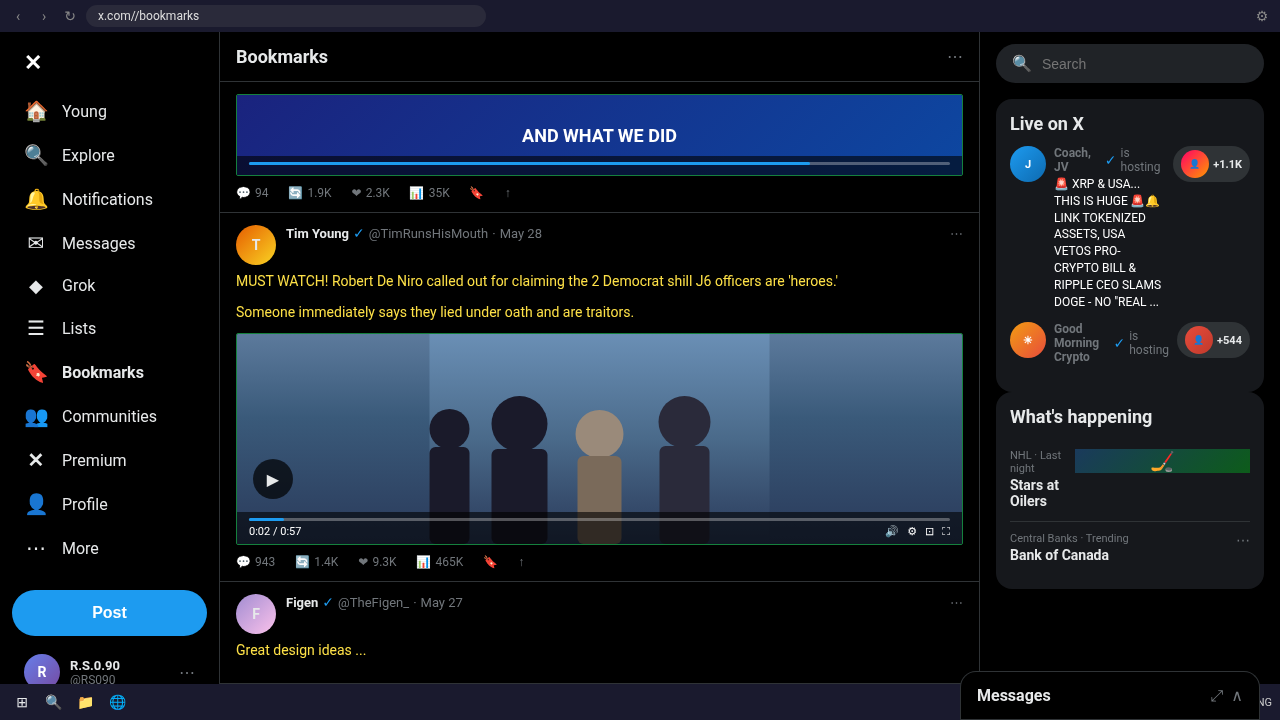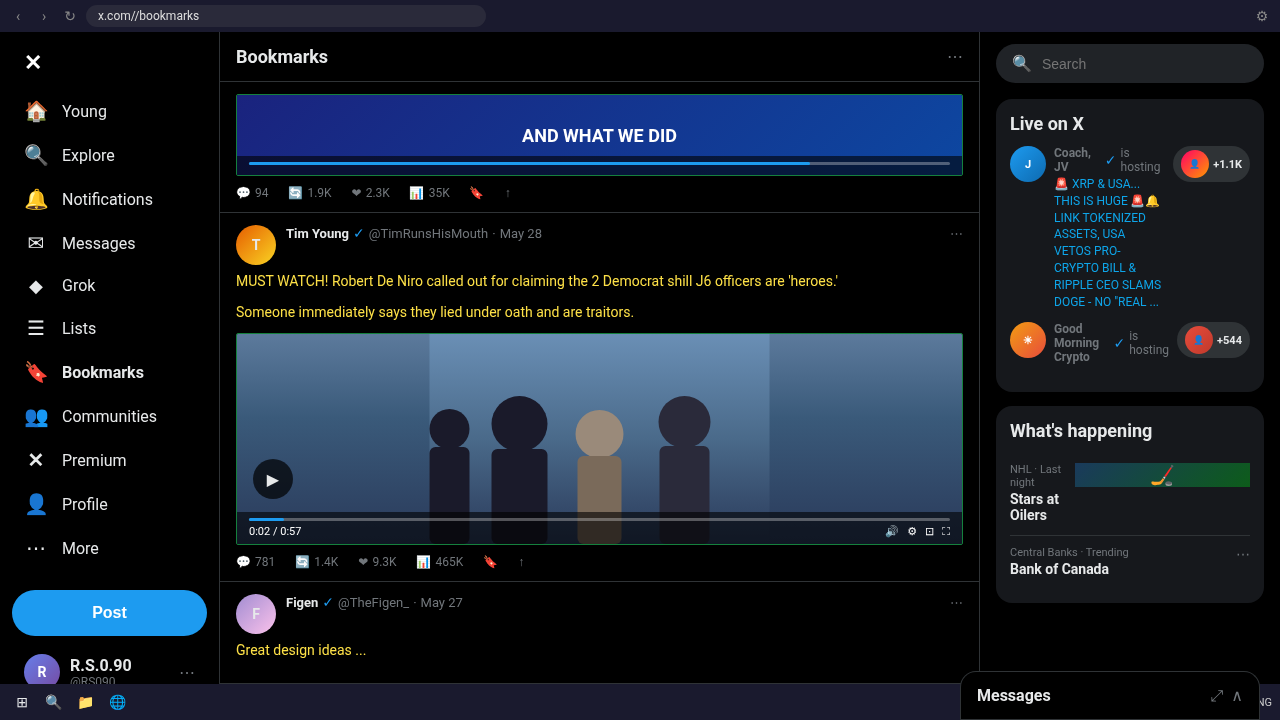--- a/index.html
+++ b/index.html
@@ -118,21 +118,21 @@
       background: linear-gradient(135deg, #667eea, #764ba2);
       display: flex;
       align-items: center;
       justify-content: center;
       font-size: 14px;
       font-weight: bold;
       color: white;
       flex-shrink: 0;
     }
     .user-names { flex: 1; }
-    .user-display-name { font-size: 16px; font-weight: 700; }
+    .user-display-name { font-size: 13px; font-weight: 700; }
     .user-handle { font-size: 12px; color: #71767b; }
     .more-dots { color: #71767b; font-size: 16px; }
 
     
     .main-content {
       flex: 1;
       overflow-y: auto;
       border-right: 1px solid #2f3336;
     }
     .main-content::-webkit-scrollbar { display: none; }
@@ -276,21 +276,20 @@
       color: #e7e9ea;
       font-size: 14px;
       flex: 1;
     }
     .search-icon { color: #71767b; font-size: 16px; }
 
     .live-section {
       background: #16181c;
       border-radius: 16px;
       padding: 14px;
-      margin-bottom: 14px;
     }
     .section-title { font-size: 18px; font-weight: 700; margin-bottom: 12px; }
 
     .live-item {
       display: flex;
       gap: 8px;
       margin-bottom: 12px;
       align-items: flex-start;
     }
     .live-avatar {
@@ -309,21 +308,21 @@
     .live-info { flex: 1; }
     .live-host { font-size: 12px; font-weight: 700; }
     .live-host-line {
       display: flex;
       align-items: center;
       gap: 4px;
       margin-bottom: 2px;
       font-size: 12px;
       color: #71767b;
     }
-    .live-title { font-size: 12px; color: #0ea5e9; line-height: 1.4; }
+    .live-title { font-size: 12px; color: #ffffff; line-height: 1.4; }
     .live-viewer-count {
       background: #2f3336;
       border-radius: 20px;
       padding: 4px 8px;
       font-size: 11px;
       font-weight: 700;
       display: flex;
       align-items: center;
       gap: 4px;
     }
@@ -567,21 +566,21 @@
                 <span style="cursor:pointer;">🔊</span>
                 <span style="cursor:pointer;">⚙</span>
                 <span style="cursor:pointer;">⊡</span>
                 <span style="cursor:pointer;">⛶</span>
               </div>
             </div>
           </div>
         </div>
       </div>
       <div class="tweet-actions">
-        <div class="action-btn">💬 <span>781</span></div>
+        <div class="action-btn">💬 <span>943</span></div>
         <div class="action-btn">🔄 <span>1.4K</span></div>
         <div class="action-btn">❤ <span>9.3K</span></div>
         <div class="action-btn">📊 <span>465K</span></div>
         <div class="action-btn">🔖</div>
         <div class="action-btn">↑</div>
       </div>
     </div>
 
     <div class="tweet">
       <div class="tweet-header">

